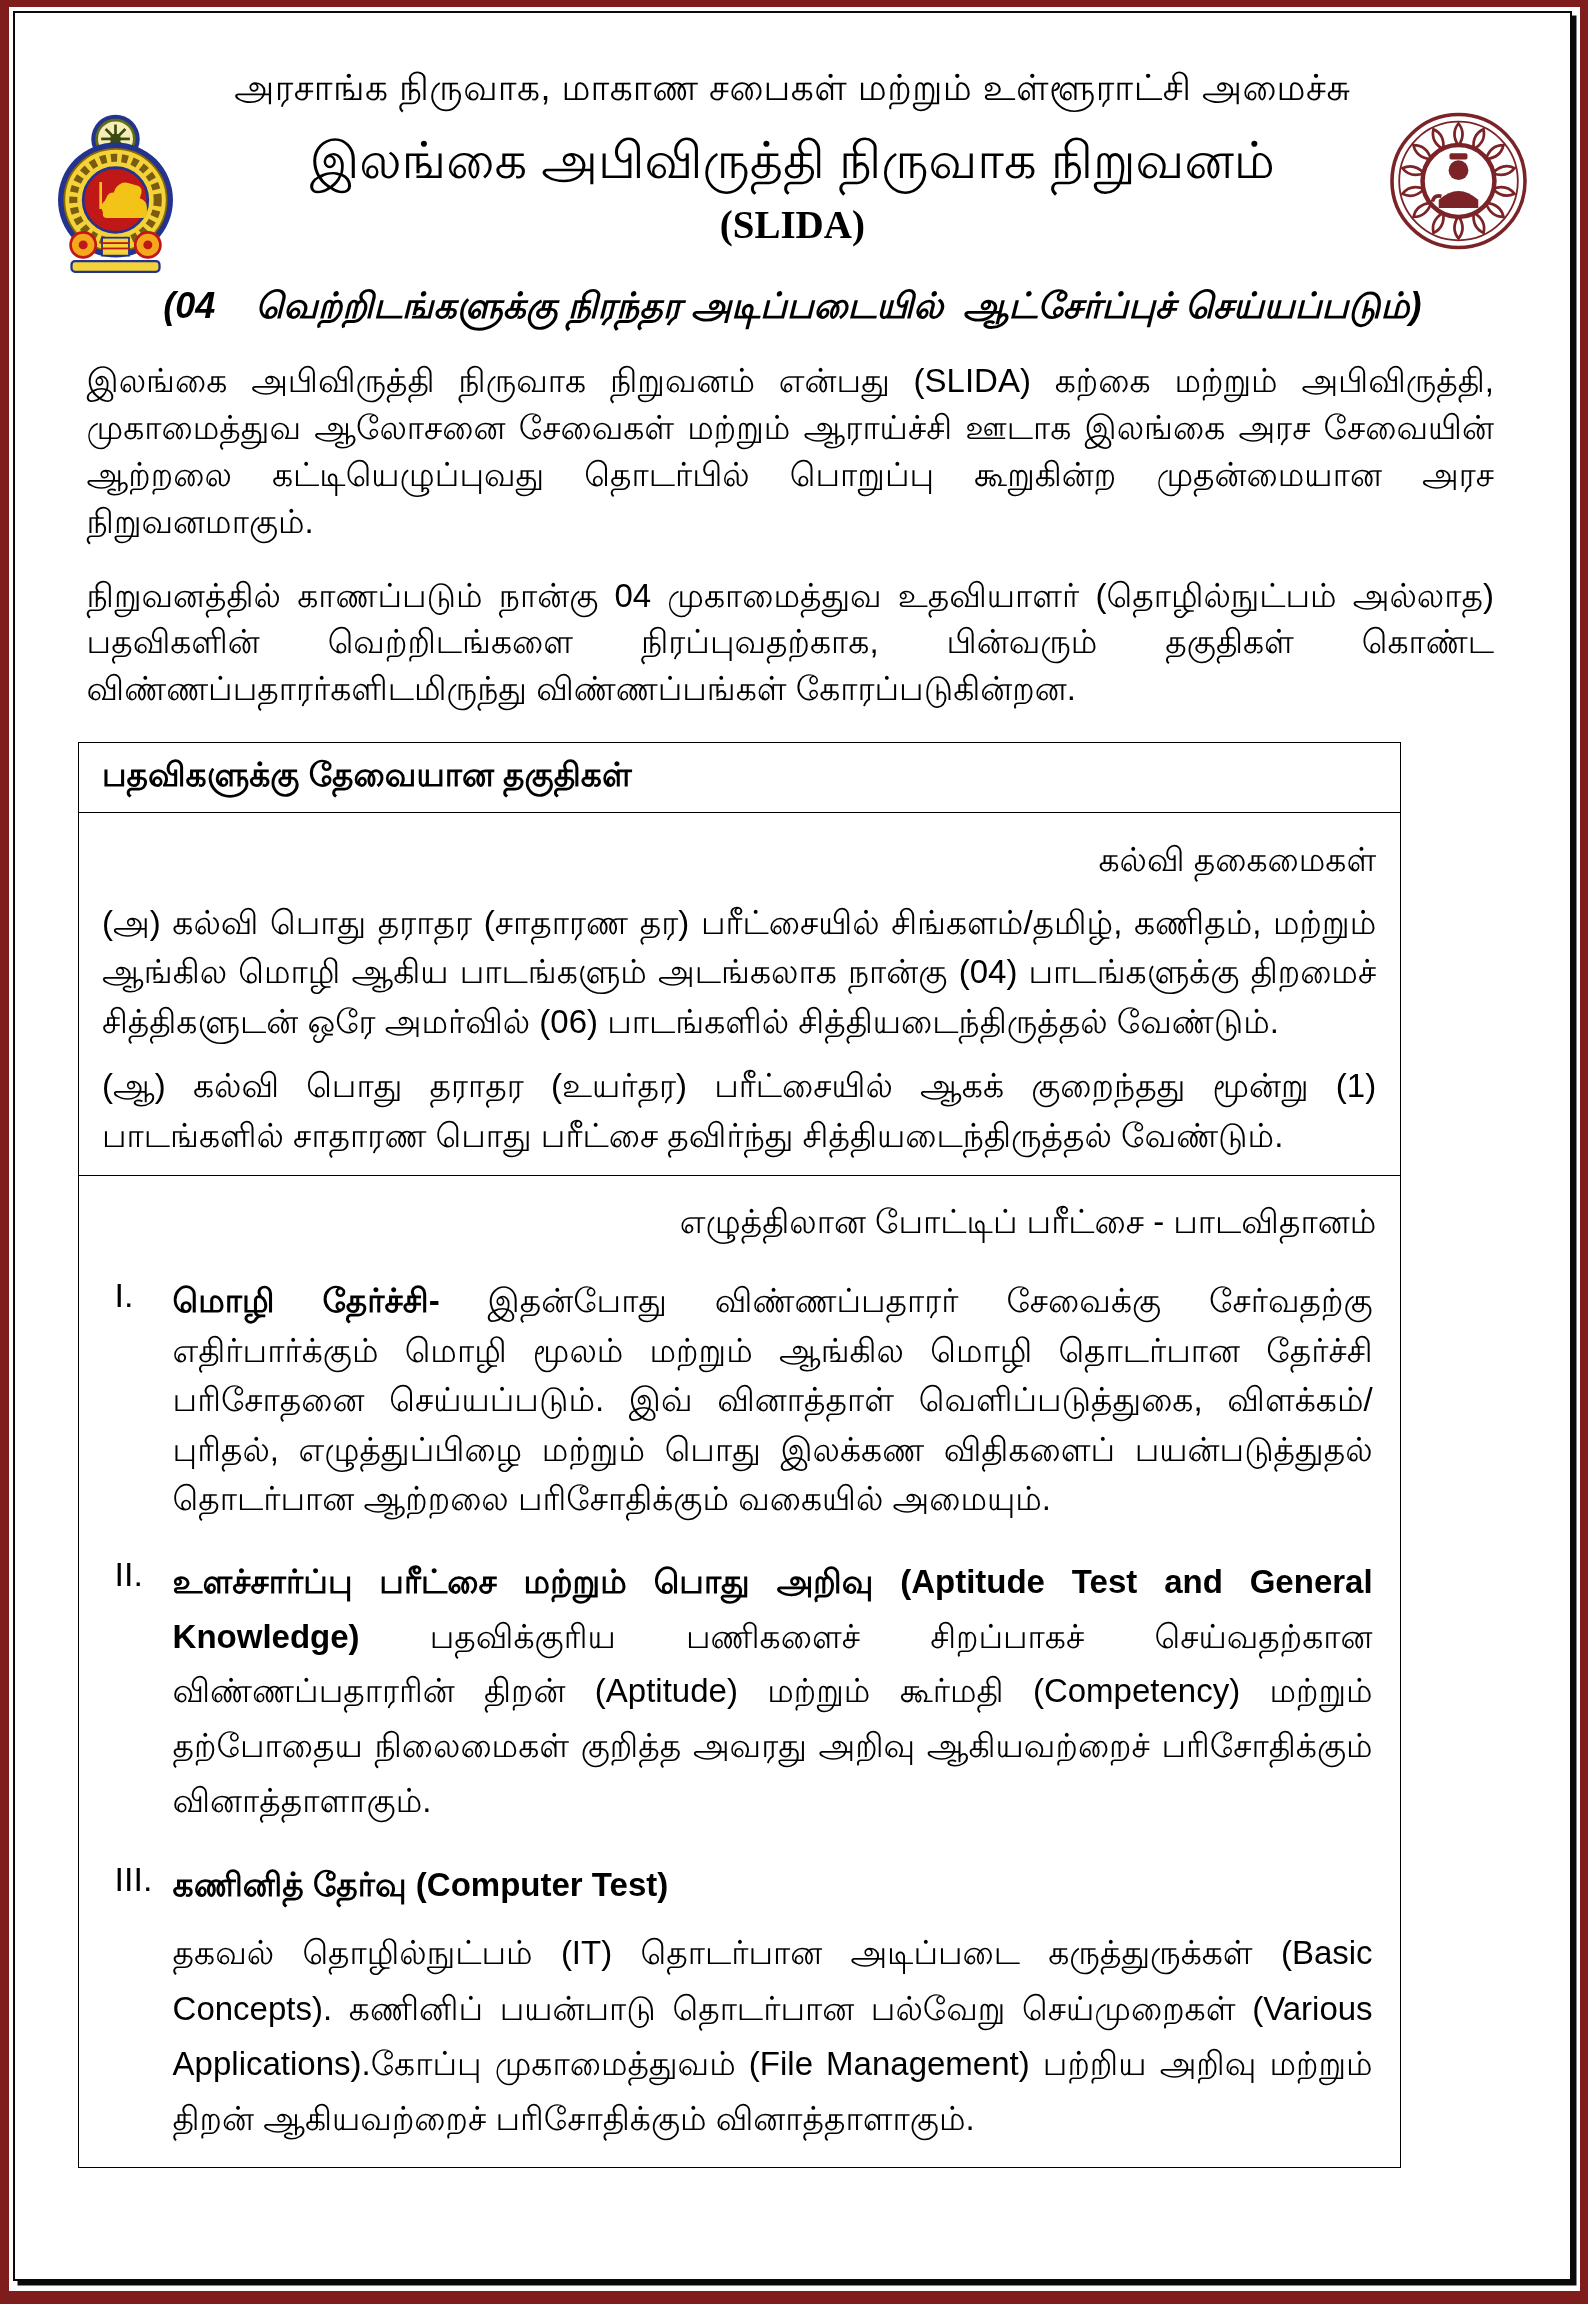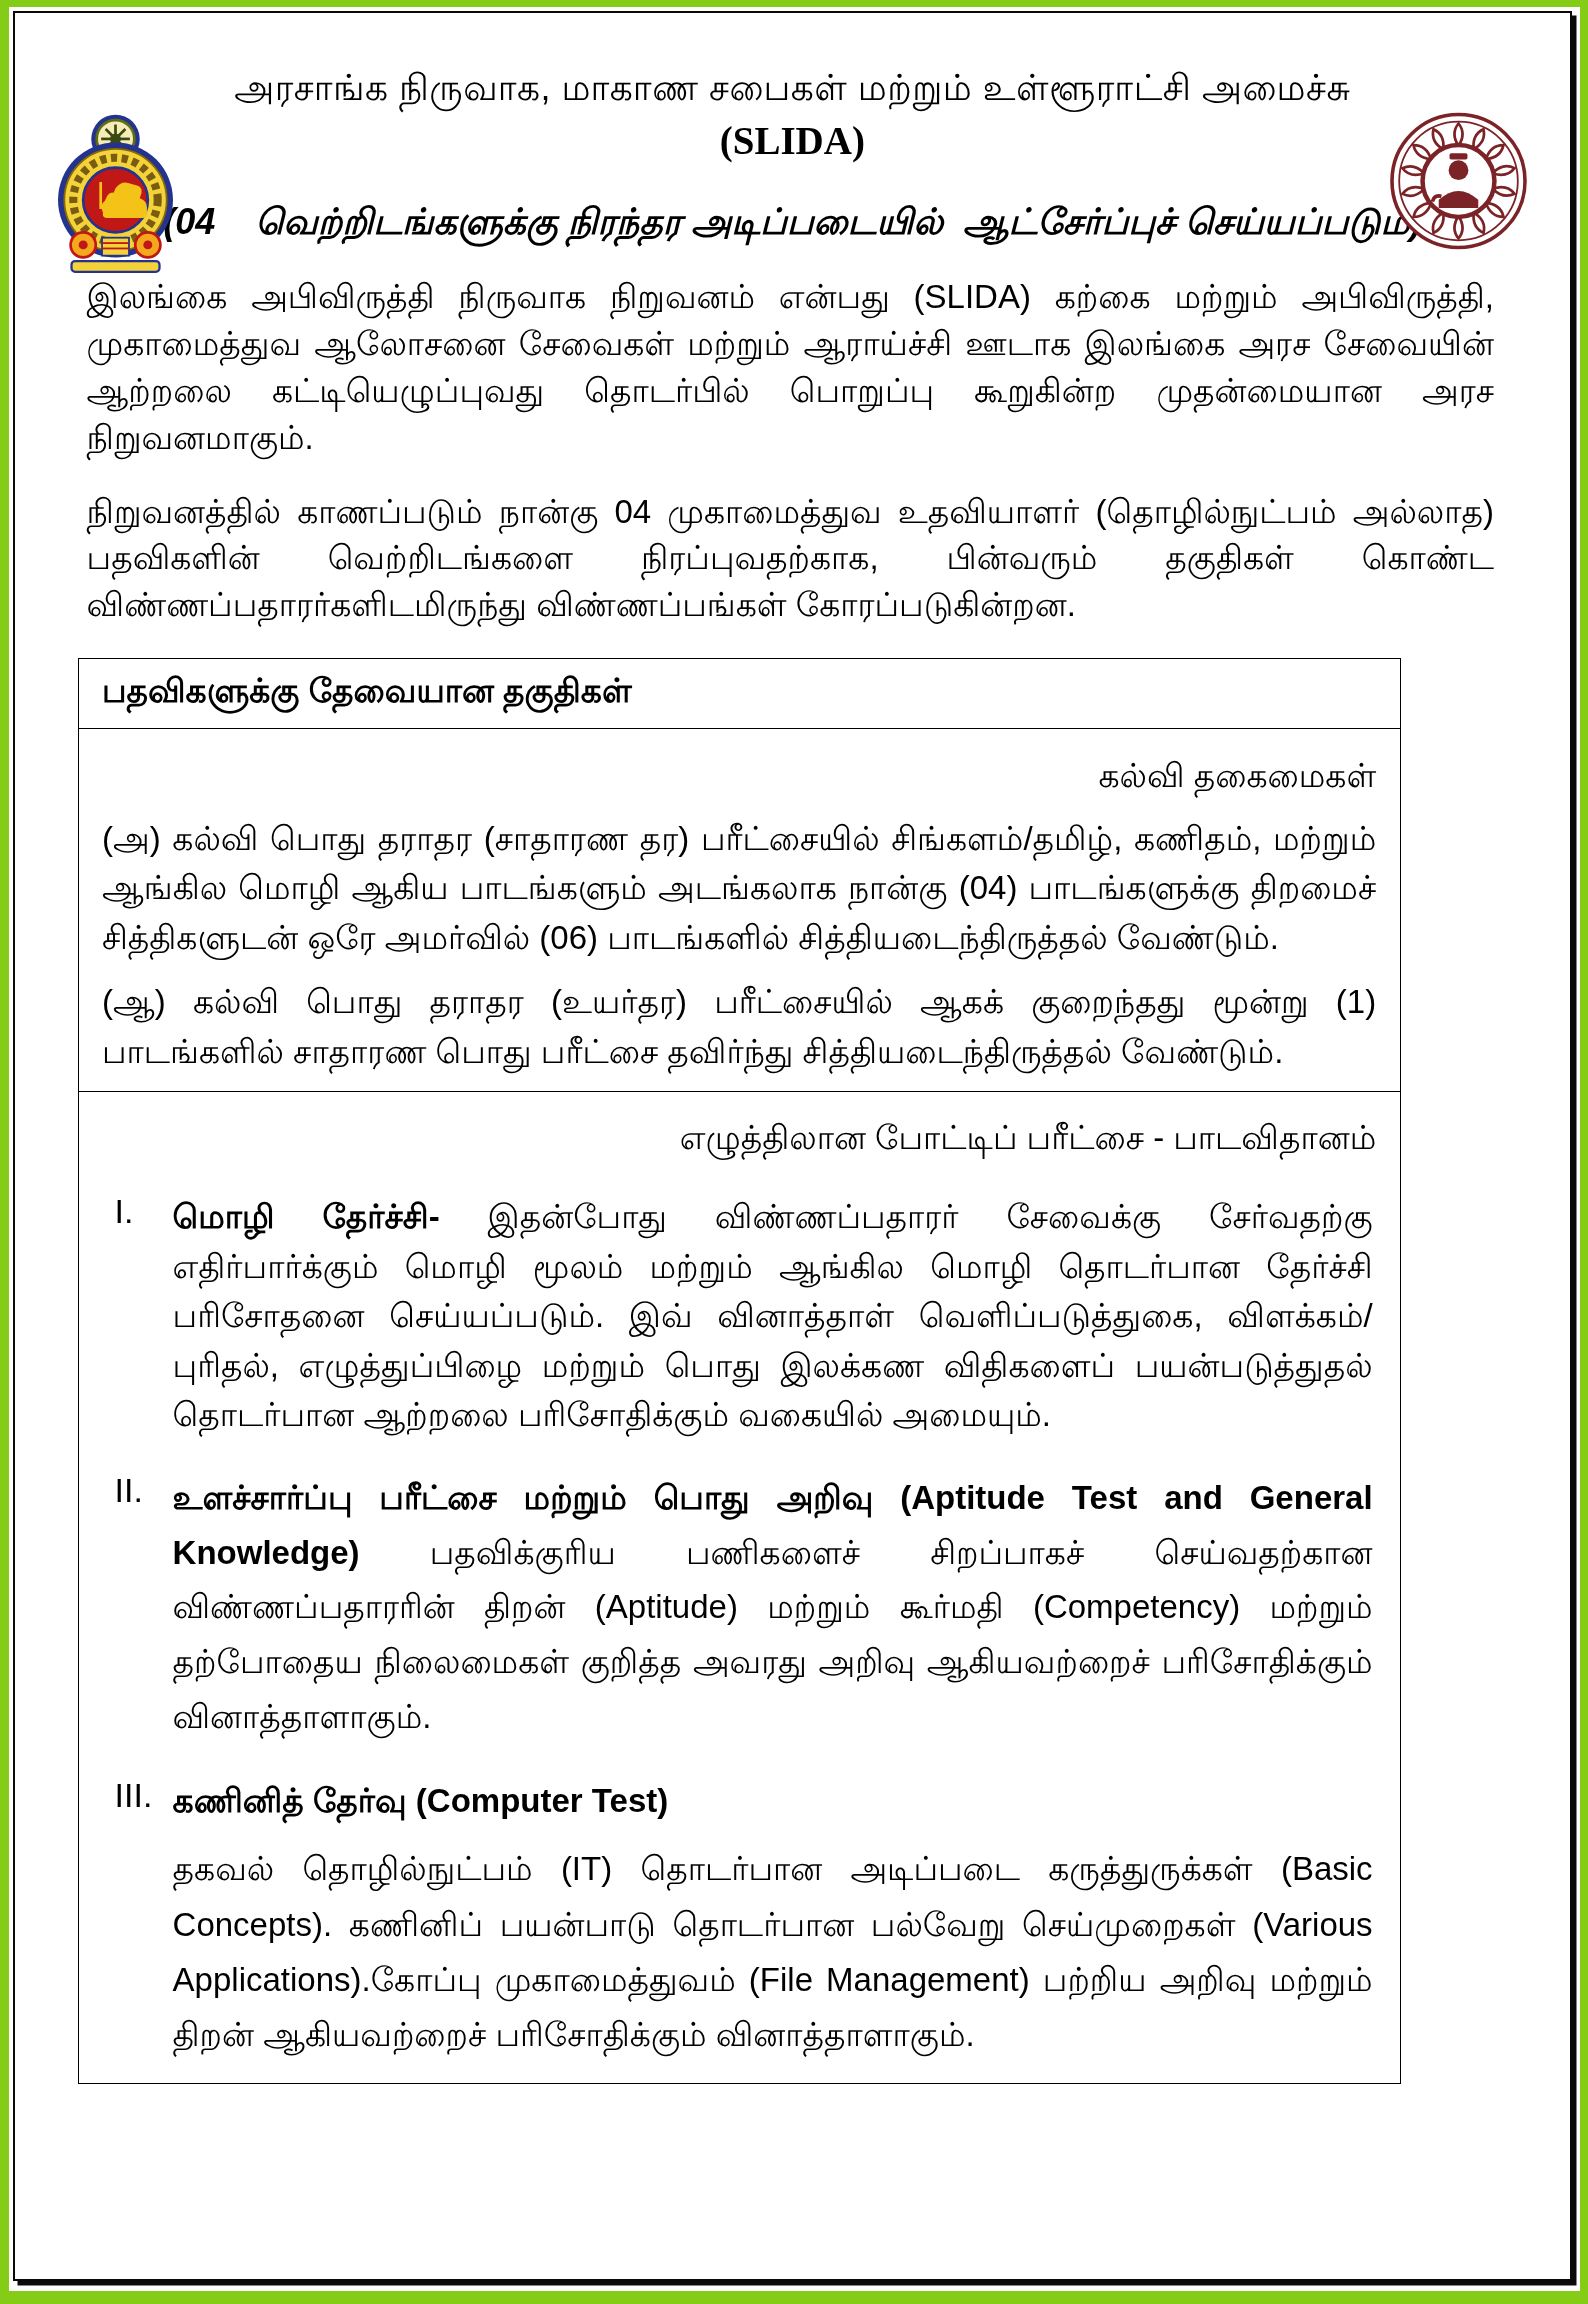--- a/index.html
+++ b/index.html
@@ -1,16 +1,16 @@
 <!DOCTYPE html>
 <html style="font-size:14.4px"><head>
 <meta charset="utf-8">
 <style>
   html,body{margin:0;padding:0;background:#000;}
-  .stage{position:relative;width:1589px;height:2304px;background:#84cc16;overflow:hidden;
+  .stage{position:relative;width:1589px;height:2304px;background:#7f1d1d;overflow:hidden;
          font-family:"Liberation Sans",sans-serif;color:#000;}
   .sheet{position:absolute;left:9px;top:7.2px;width:1571px;height:2284px;background:#fff;}
   .frame{position:absolute;left:3.6px;top:3.6px;right:8px;bottom:10px;border:2.7px solid #0a0a0a;
          box-shadow:4.5px 4.5px 0 #0a0a0a;background:#fff;overflow:hidden;}
   .content{position:absolute;inset:0;}
 
   
   .ministry{margin:54px 108px 0 108px;text-align:center;font-size:36px;letter-spacing:0.5px;}
   .institute{margin:18px 180px 0 180px;text-align:center;font-size:51px;}
   .acronym{margin:5.4px 0 0 0;text-align:center;font-size:39px;font-weight:bold;
@@ -99,20 +99,21 @@
             <use href="#ptl" transform="rotate(334.2 77 79)"></use>
           </g>
           <circle cx="77" cy="79" r="40" fill="#fff" stroke="#7b2326" stroke-width="5"></circle>
           <rect x="67" y="48" width="20" height="7" rx="2" fill="#7b2326"></rect>
           <circle cx="77" cy="67" r="11" fill="#7b2326"></circle>
           <path d="M55 100 q22 -20 44 0 l0 9 -44 0 z" fill="#7b2326"></path>
           <path d="M58 96 q-8 -2 -10 6" stroke="#7b2326" stroke-width="4" fill="none"></path>
         </svg>
 
         <div class="ministry">அரசாங்க நிருவாக, மாகாண சபைகள் மற்றும்  உள்ளூராட்சி  அமைச்சு</div>
+        <div class="institute">இலங்கை அபிவிருத்தி நிருவாக நிறுவனம்</div>
         <div class="acronym">(SLIDA)</div>
 
         <div class="doc-subtitle">(04    வெற்றிடங்களுக்கு நிரந்தர அடிப்படையில்  ஆட்சேர்ப்புச் செய்யப்படும்)</div>
 
         <div class="para">இலங்கை அபிவிருத்தி நிருவாக நிறுவனம் என்பது (SLIDA) கற்கை மற்றும் அபிவிருத்தி, முகாமைத்துவ ஆலோசனை சேவைகள் மற்றும் ஆராய்ச்சி ஊடாக இலங்கை அரச சேவையின் ஆற்றலை கட்டியெழுப்புவது தொடர்பில் பொறுப்பு கூறுகின்ற முதன்மையான அரச நிறுவனமாகும்.</div>
         <div class="para">நிறுவனத்தில் காணப்படும் நான்கு 04 முகாமைத்துவ உதவியாளர் (தொழில்நுட்பம் அல்லாத) பதவிகளின் வெற்றிடங்களை நிரப்புவதற்காக, பின்வரும் தகுதிகள் கொண்ட விண்ணப்பதாரர்களிடமிருந்து விண்ணப்பங்கள் கோரப்படுகின்றன.</div>
 
         <table class="qual">
           <tbody>
               <tr>

